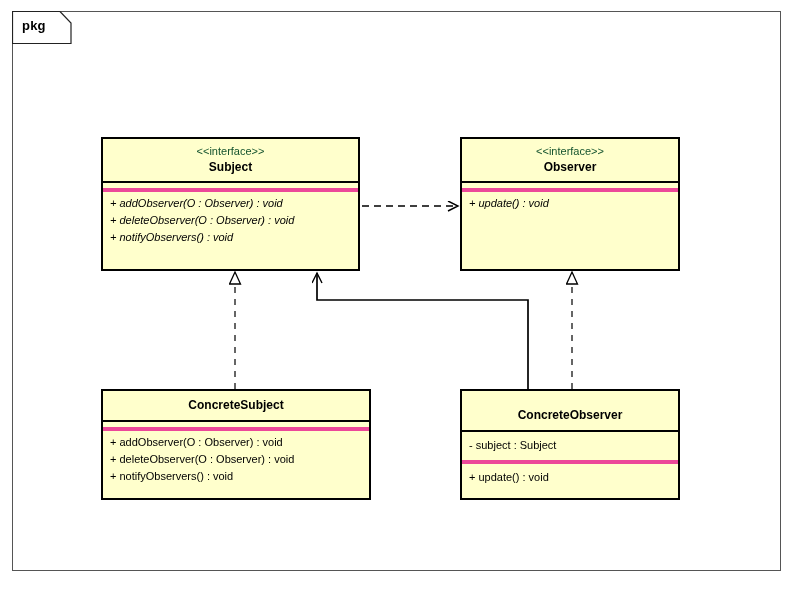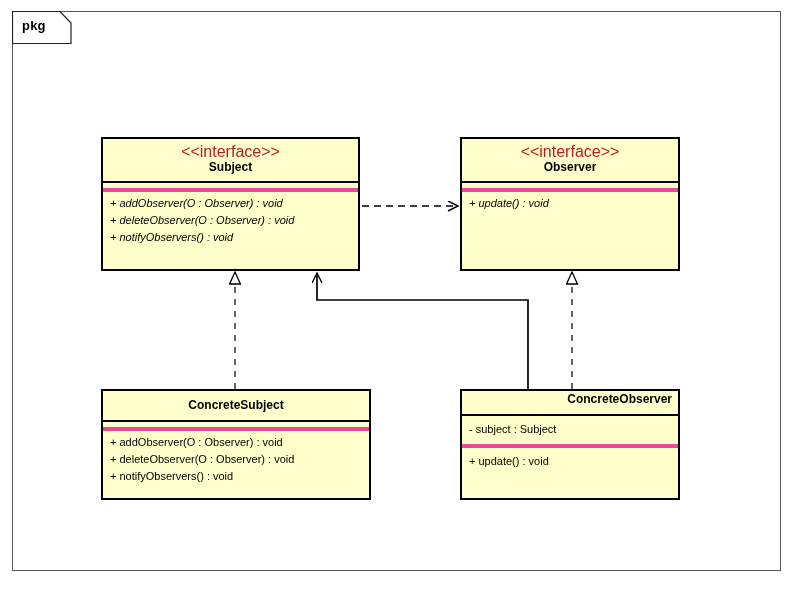--- a/index.html
+++ b/index.html
@@ -52,22 +52,22 @@
     background: #ffffcc;
     border: 2px solid #000000;
     box-sizing: border-box;
   }
   .uml-header {
     padding: 5px 6px 6px 6px;
     text-align: center;
     border-bottom: 2px solid #000000;
   }
   .uml-stereotype {
-    font-size: 16px;
-    color: #b91c1c;
+    font-size: 11px;
+    color: #14532d;
     line-height: 15px;
   }
   .uml-name {
     font-size: 12px;
     font-weight: bold;
     color: #000000;
     line-height: 16px;
   }
   .uml-compartment {
     border-bottom: 4px solid #ec4899;
@@ -168,21 +168,21 @@
     </div>
     <div class="uml-compartment empty"></div>
     <div class="uml-compartment last">
       <div class="uml-member">+ addObserver(O : Observer) : void</div>
       <div class="uml-member">+ deleteObserver(O : Observer) : void</div>
       <div class="uml-member">+ notifyObservers() : void</div>
     </div>
   </div>
 
   <div class="uml-box" style="left:460px; top:389px; width:220px; height:111px;">
-    <div class="uml-header" style="padding-top:0; padding-bottom:7px;text-align:right;">
+    <div class="uml-header" style="padding-top:16px; padding-bottom:7px;">
       <div class="uml-name">ConcreteObserver</div>
     </div>
     <div class="uml-compartment" style="padding:5px 7px 6px 7px;">
       <div class="uml-member">- subject : Subject</div>
     </div>
     <div class="uml-compartment last" style="padding:5px 7px 6px 7px;">
       <div class="uml-member">+ update() : void</div>
     </div>
   </div>
 

